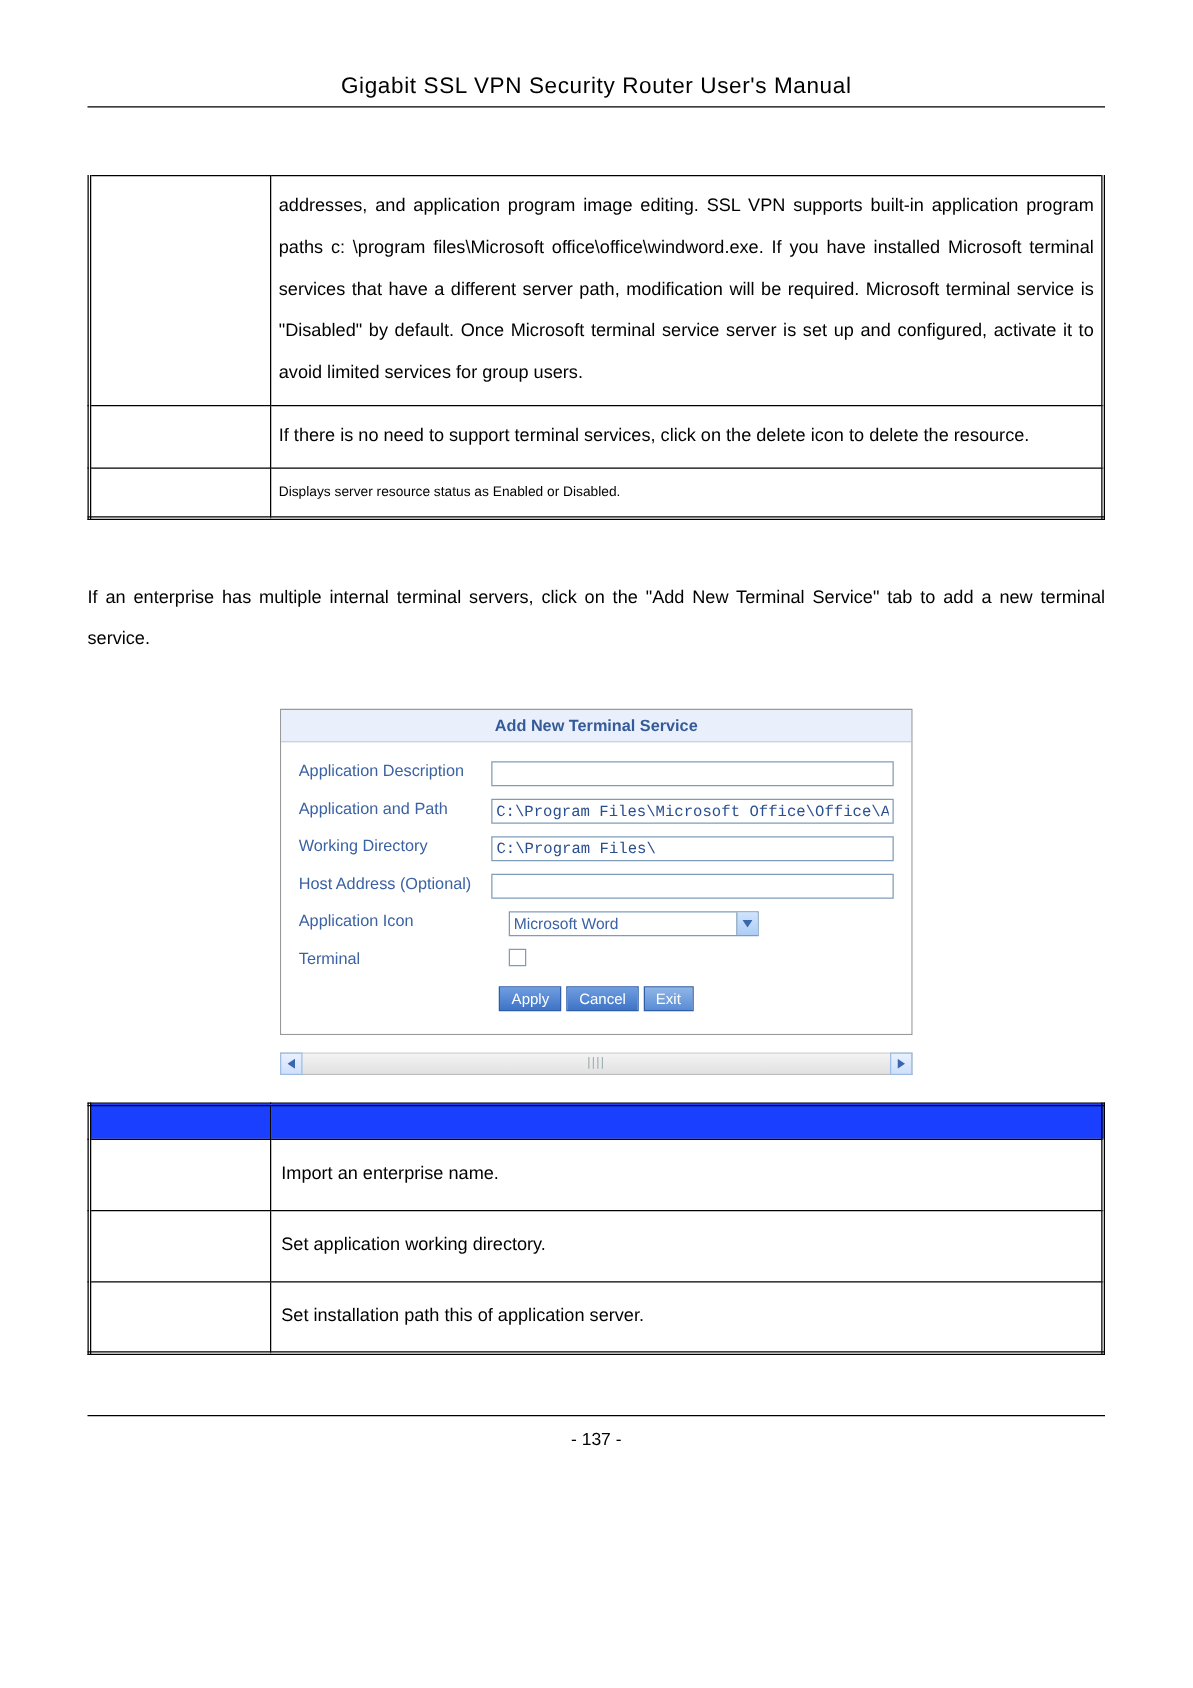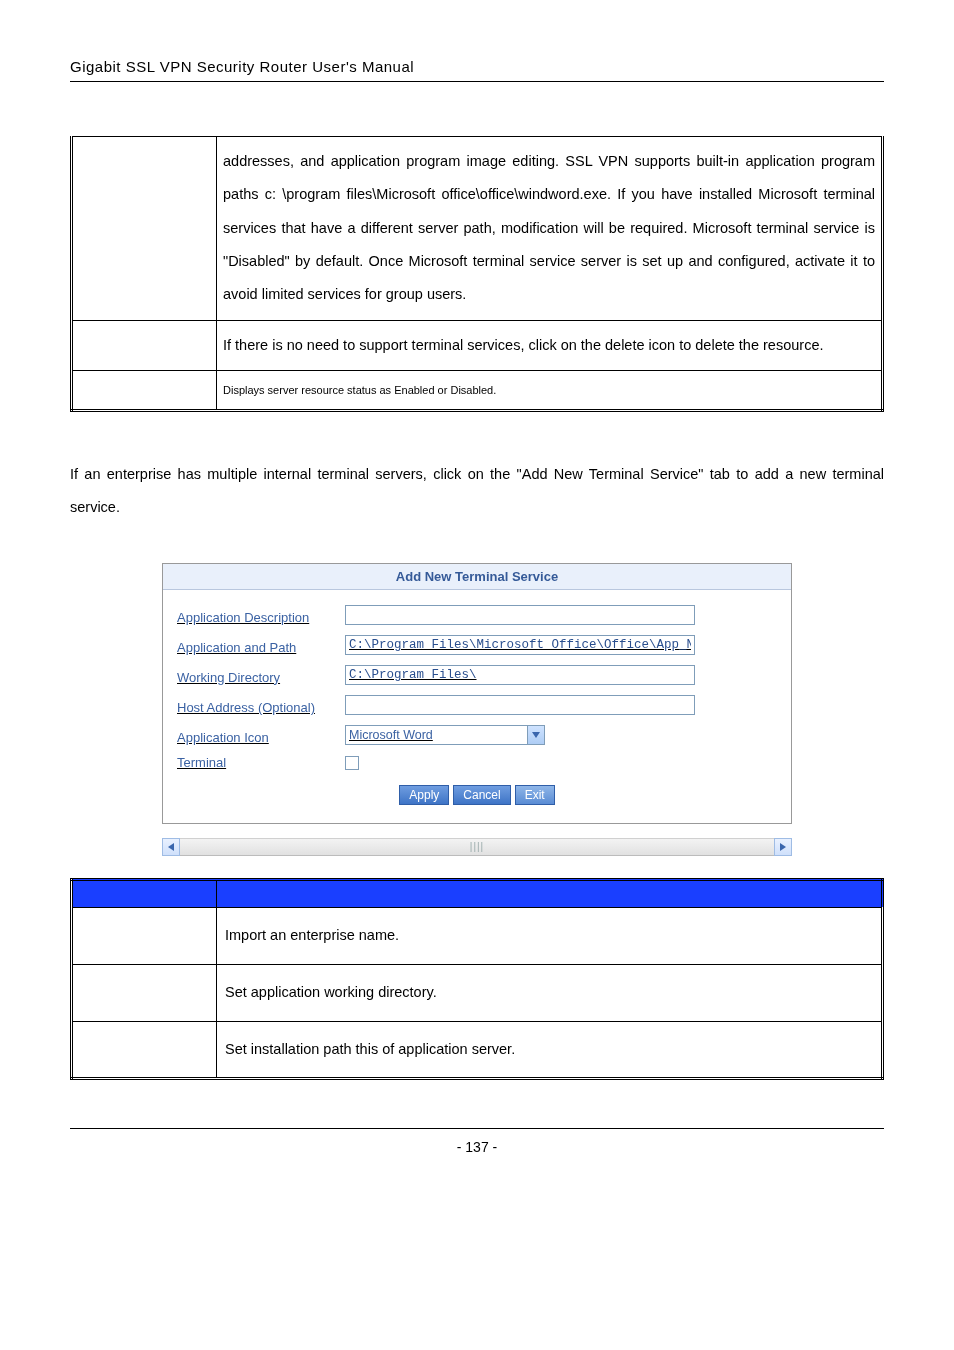--- a/index.html
+++ b/index.html
@@ -8,22 +8,22 @@
     background: #fff;
     width: 954px;
     margin: 0 auto;
     color: #000;
     font-size: 14px;
   }
   .page {
     padding: 58px 70px 40px 70px;
   }
   .header-line {
-    text-align: left;
-    font-size: 15px;
+    text-align: center;
+    font-size: 18px;
     color: #000;
     letter-spacing: 0.5px;
     padding-bottom: 6px;
     border-bottom: 1.5px solid #000;
     margin-bottom: 54px;
   }
 
   
   .tbl {
     width: 100%;
@@ -53,21 +53,21 @@
   .para {
     margin-top: 46px;
     margin-bottom: 38px;
     line-height: 2.3;
     font-size: 14.5px;
     text-align: justify;
   }
 
   
   .shot-wrap {
-    width: 630px;
+    width: 506px;
     margin: 0 auto 22px auto;
   }
   .panel {
     background: #fcfcfc;
     border: 1px solid #999;
     width: 100%;
   }
   .panel-title {
     background: #e9f0fb;
     color: #355a98;
@@ -76,23 +76,22 @@
     font-size: 13px;
     padding: 5px 0;
     border-bottom: 1px solid #b9c7de;
   }
   .panel-body {
     padding: 10px 14px 18px 14px;
     background: #fff;
   }
   .frow {
     display: flex;
-    align-items: flex-end;
+    align-items: flex-start;
     padding: 5px 0;
-    text-decoration: underline;
   }
   .flabel {
     width: 168px;
     color: #3b62a3;
     font-size: 13px;
     font-family: "Trebuchet MS", Arial, sans-serif;
   }
   .tinput {
     font-family: "Courier New", monospace;
     font-size: 12.5px;

